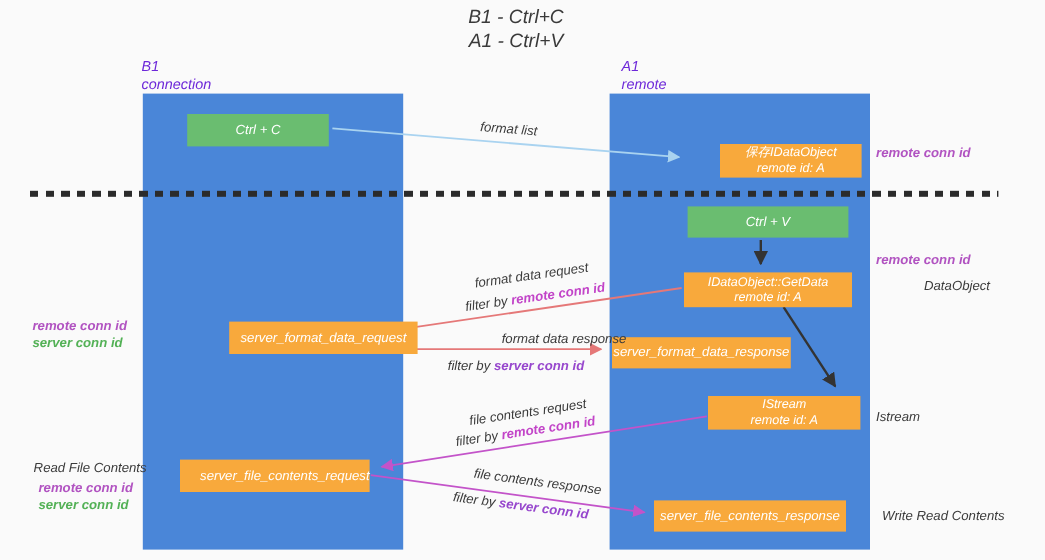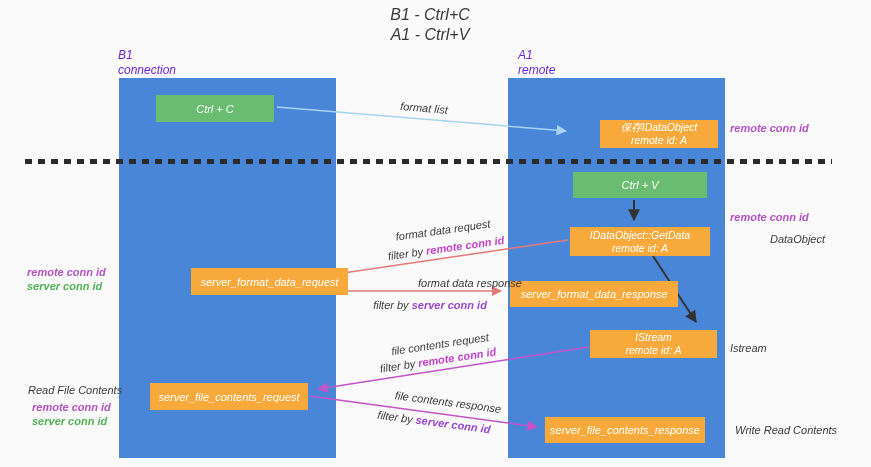--- a/index.html
+++ b/index.html
@@ -100,30 +100,30 @@
 
   <div class="box orange two-line" style="left:570px; top:227px; width:140px; height:29px;">
     <span>IDataObject::GetData</span>
     <span>remote id: A</span>
   </div>
 
   <div class="box orange" style="left:151px; top:268px; width:157px; height:27px;margin-left:40px;">
     <span>server_format_data_request</span>
   </div>
 
-  <div class="box orange" style="left:510px; top:281px; width:168px; height:26px;">
+  <div class="box orange" style="left:510px; top:281px; width:149px; height:26px;">
     <span>server_format_data_response</span>
   </div>
 
   <div class="box orange two-line" style="left:590px; top:330px; width:127px; height:28px;">
     <span>IStream</span>
     <span>remote id: A</span>
   </div>
 
-  <div class="box orange" style="left:150px; top:383px; width:158px; height:27px;">
+  <div class="box orange" style="left:150px; top:383px; width:158px; height:27px;justify-content:flex-end;">
     <span>server_file_contents_request</span>
   </div>
 
   <div class="box orange" style="left:545px; top:417px; width:160px; height:26px;align-items:center;">
     <span>server_file_contents_response</span>
   </div>
 
   <div class="lbl rot-fl" style="left:424px; top:108px;">format list</div>
 
   <div class="lbl rot-up" style="left:443px; top:230px;">format data request</div>

